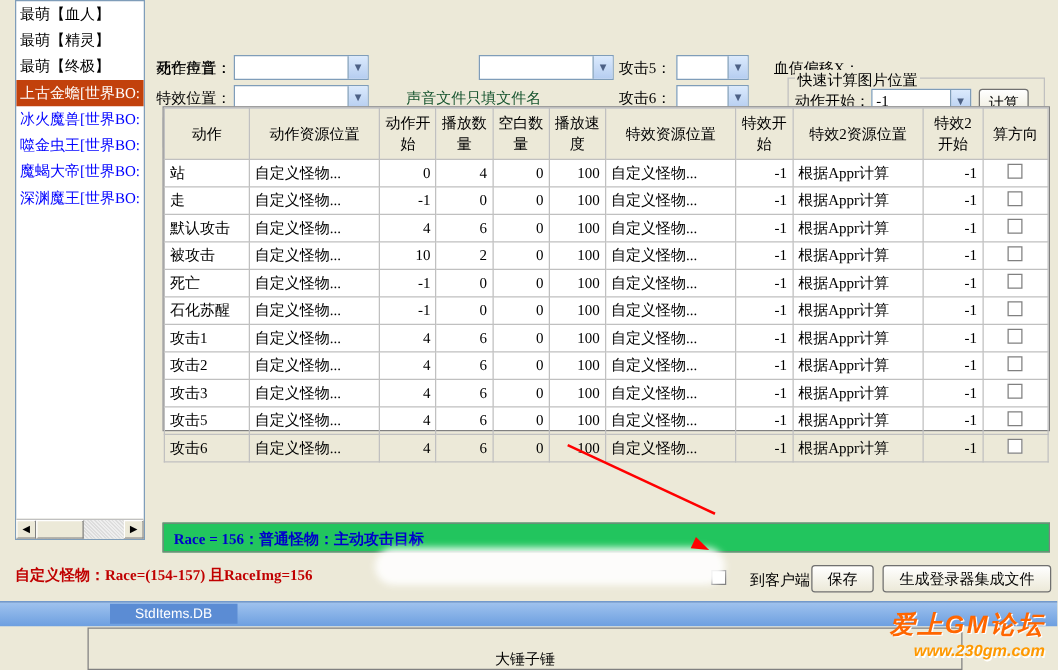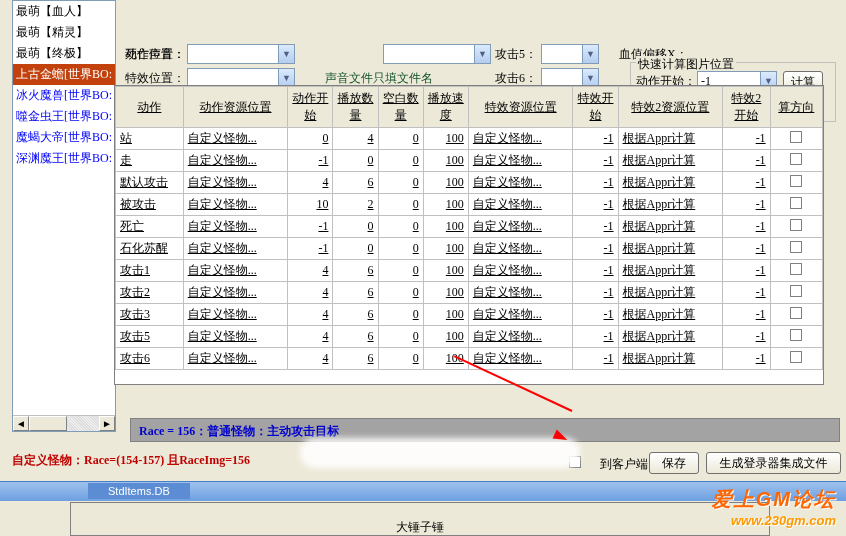--- a/index.html
+++ b/index.html
@@ -13,28 +13,28 @@
     .hscroll .track { flex: 1; background: repeating-linear-gradient(45deg,#eee,#eee 1px,#ddd 1px,#ddd 2px); position: relative; }
     .hscroll .thumb { position: absolute; left: 0; top: 0; bottom: 0; width: 38px; background: #ece9d8; border: 1px solid #fff; border-right-color: #808080; border-bottom-color: #808080; }
     .toprow { position: absolute; left: 125px; top: 0; right: 5px; height: 80px; margin-top: 44px; }
     .lbl { position: absolute; font-size: 12px; }
     .cmb { position: absolute; background: #fff; border: 1px solid #7f9db9; height: 20px; display: flex; align-items: center; }
     .cmb .cv { flex: 1; padding: 0 3px; }
     .cmb .cb { width: 16px; height: 18px; background: linear-gradient(#dbeafd,#b5cdf0); border-left: 1px solid #7f9db9; text-align: center; font-size: 9px; line-height: 18px; color: #4d6185; }
     .redlabel { color: #14532d; }
     .btn { position: absolute; height: 22px; background: linear-gradient(#fff,#ece9d8); border: 1px solid #707070; border-radius: 3px; font-size: 12px; text-align: center; line-height: 20px; cursor: default; }
     .deathline { position: absolute; color: #c00000; }
-    .grid { position: absolute; left: 114px; top: 85px; width: 710px; height: 300px; background: #fff; border: 1px solid #808080; text-decoration: underline; }
+    .grid { position: absolute; left: 130px; top: 85px; width: 710px; height: 260px; background: #fff; border: 1px solid #808080; }
     table { border-collapse: collapse; width: 100%; font-size: 12px; }
     th { background: #ece9d8; border: 1px solid #c0c0c0; padding: 3px 4px; font-weight: normal; text-align: center; height: 36px; }
     td { border: 1px solid #c0c0c0; padding: 2px 4px; height: 20px; white-space: nowrap; }
     td.r { text-align: right; }
     td.chk { text-align: center; }
     .chkbox { display: inline-block; width: 12px; height: 12px; border: 1px solid #808080; background: #fff; }
-    .raceinfo { position: absolute; left: 130px; top: 418px; width: 710px; height: 24px; border: 1px solid #808080; background: #a3a3a3; color: #0000cc; font-weight: bold; padding: 4px 8px; font-family: SimSun; }
+    .raceinfo { position: absolute; left: 130px; top: 418px; width: 710px; height: 24px; border: 1px solid #808080; background: #22c55e; color: #0000cc; font-weight: bold; padding: 4px 8px; font-family: SimSun; }
     .botline { position: absolute; left: 12px; top: 452px; right: 5px; height: 28px; }
     .redtxt { color: #c00000; font-weight: bold; }
     .watermark { position: absolute; left: 300px; top: 438px; width: 280px; height: 30px; background: #fff; border-radius: 20px; filter: blur(3px); opacity: 0.9; }
     .arrowline { position: absolute; left: 442px; top: 410px; width: 130px; height: 2px; background: #ff0000; transform: rotate(25deg); transform-origin: right center; }
     .arrowhead { position: absolute; left: 554px; top: 432px; width: 0; height: 0; border-left: 14px solid #ff0000; border-top: 5px solid transparent; border-bottom: 5px solid transparent; transform: rotate(25deg); }
     .logo { position: absolute; right: 10px; bottom: 8px; font-family: Arial; font-weight: bold; font-style: italic; font-size: 20px; text-align: right; }
     .logo .l1 { color: #ff6600; text-shadow: 1px 1px #fff; letter-spacing: 2px; }
     .logo .l2 { color: #ff9900; font-size: 13px; text-shadow: 1px 1px #fff; }
     .botbar { position: absolute; left: 0; bottom: 35px; right: 0; height: 20px; background: linear-gradient(#9fc2ee,#6d9fe0); border-top: 1px solid #4a7fc8; }
     .botbar .tab { position: absolute; left: 88px; top: 1px; color: #fff; font-size: 11px; font-family: Arial; background: #5b8cd4; padding: 2px 20px; }

